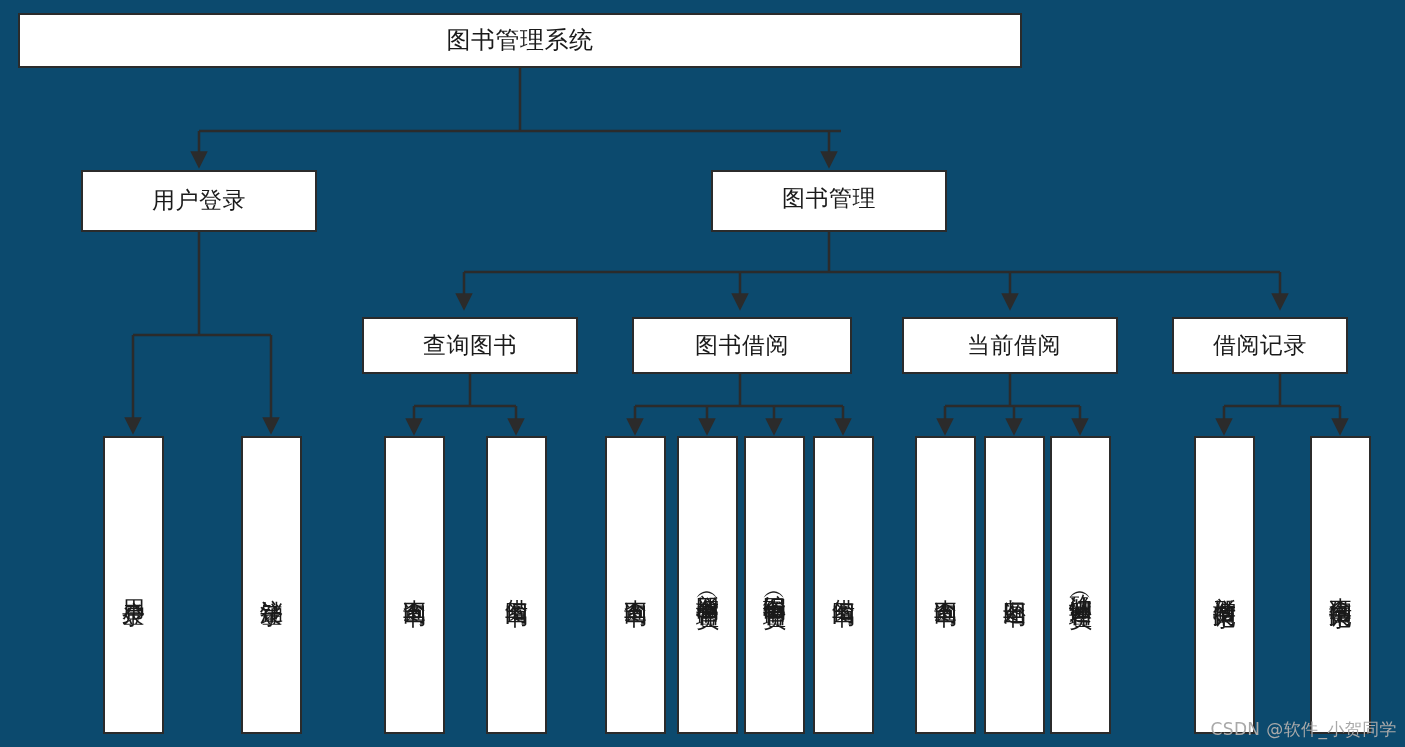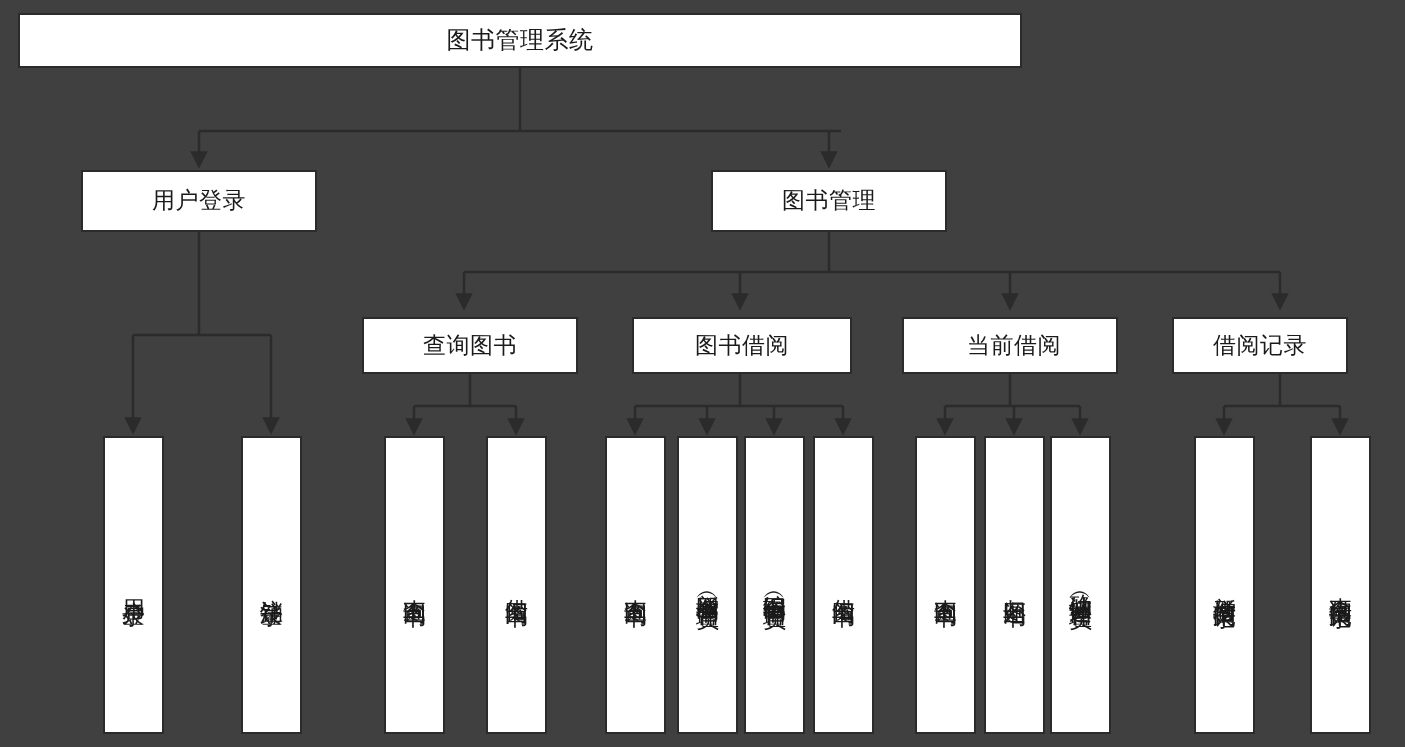--- a/index.html
+++ b/index.html
@@ -7,21 +7,21 @@
     padding: 0;
     background: #ffffff;
   }
   body {
     font-family: "DejaVu Sans", "Liberation Sans", sans-serif;
   }
   #canvas {
     position: relative;
     width: 1405px;
     height: 747px;
-    background: #404040;
+    background: #0c4a6e;
     overflow: hidden;
   }
   svg.wires {
     position: absolute;
     left: 0;
     top: 0;
     width: 1405px;
     height: 747px;
     pointer-events: none;
   }
@@ -127,21 +127,21 @@
     </g>
   </svg>
 
   <div class="node horiz root" style="left:18px; top:13px; width:1004px; height:55px;">
     <span class="label">图书管理系统</span>
   </div>
 
   <div class="node horiz" style="left:81px; top:170px; width:236px; height:62px;">
     <span class="label">用户登录</span>
   </div>
-  <div class="node horiz" style="left:711px; top:170px; width:236px; height:62px;">
+  <div class="node horiz" style="left:711px; top:170px; width:236px; height:62px;font-family:Liberation Mono, monospace;">
     <span class="label">图书管理</span>
   </div>
 
   <div class="node horiz" style="left:362px; top:317px; width:216px; height:57px;">
     <span class="label">查询图书</span>
   </div>
   <div class="node horiz" style="left:632px; top:317px; width:220px; height:57px;">
     <span class="label">图书借阅</span>
   </div>
   <div class="node horiz" style="left:902px; top:317px; width:216px; height:57px;padding-left:8px;">
@@ -188,14 +188,15 @@
     <span class="label">确认归还（管理员）</span>
   </div>
 
   <div class="node vert" style="left:1194px; top:436px; width:61px; height:298px;">
     <span class="label">新增借阅记录</span>
   </div>
   <div class="node vert" style="left:1310px; top:436px; width:61px; height:298px;">
     <span class="label">查询借阅记录</span>
   </div>
 
+  <div class="watermark">CSDN @软件_小贺同学</div>
 
 </div>
 
 </body></html>

